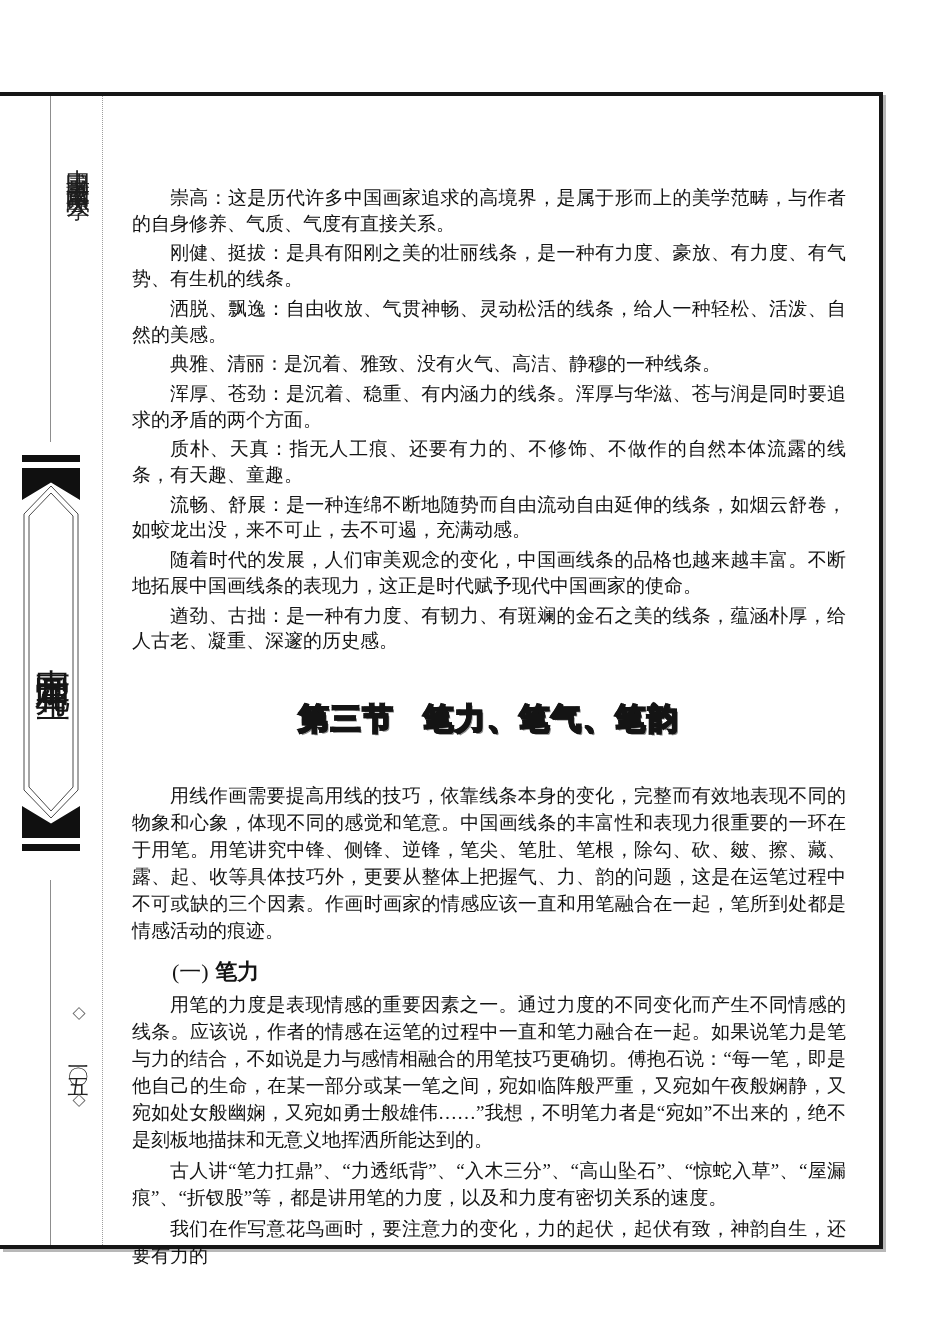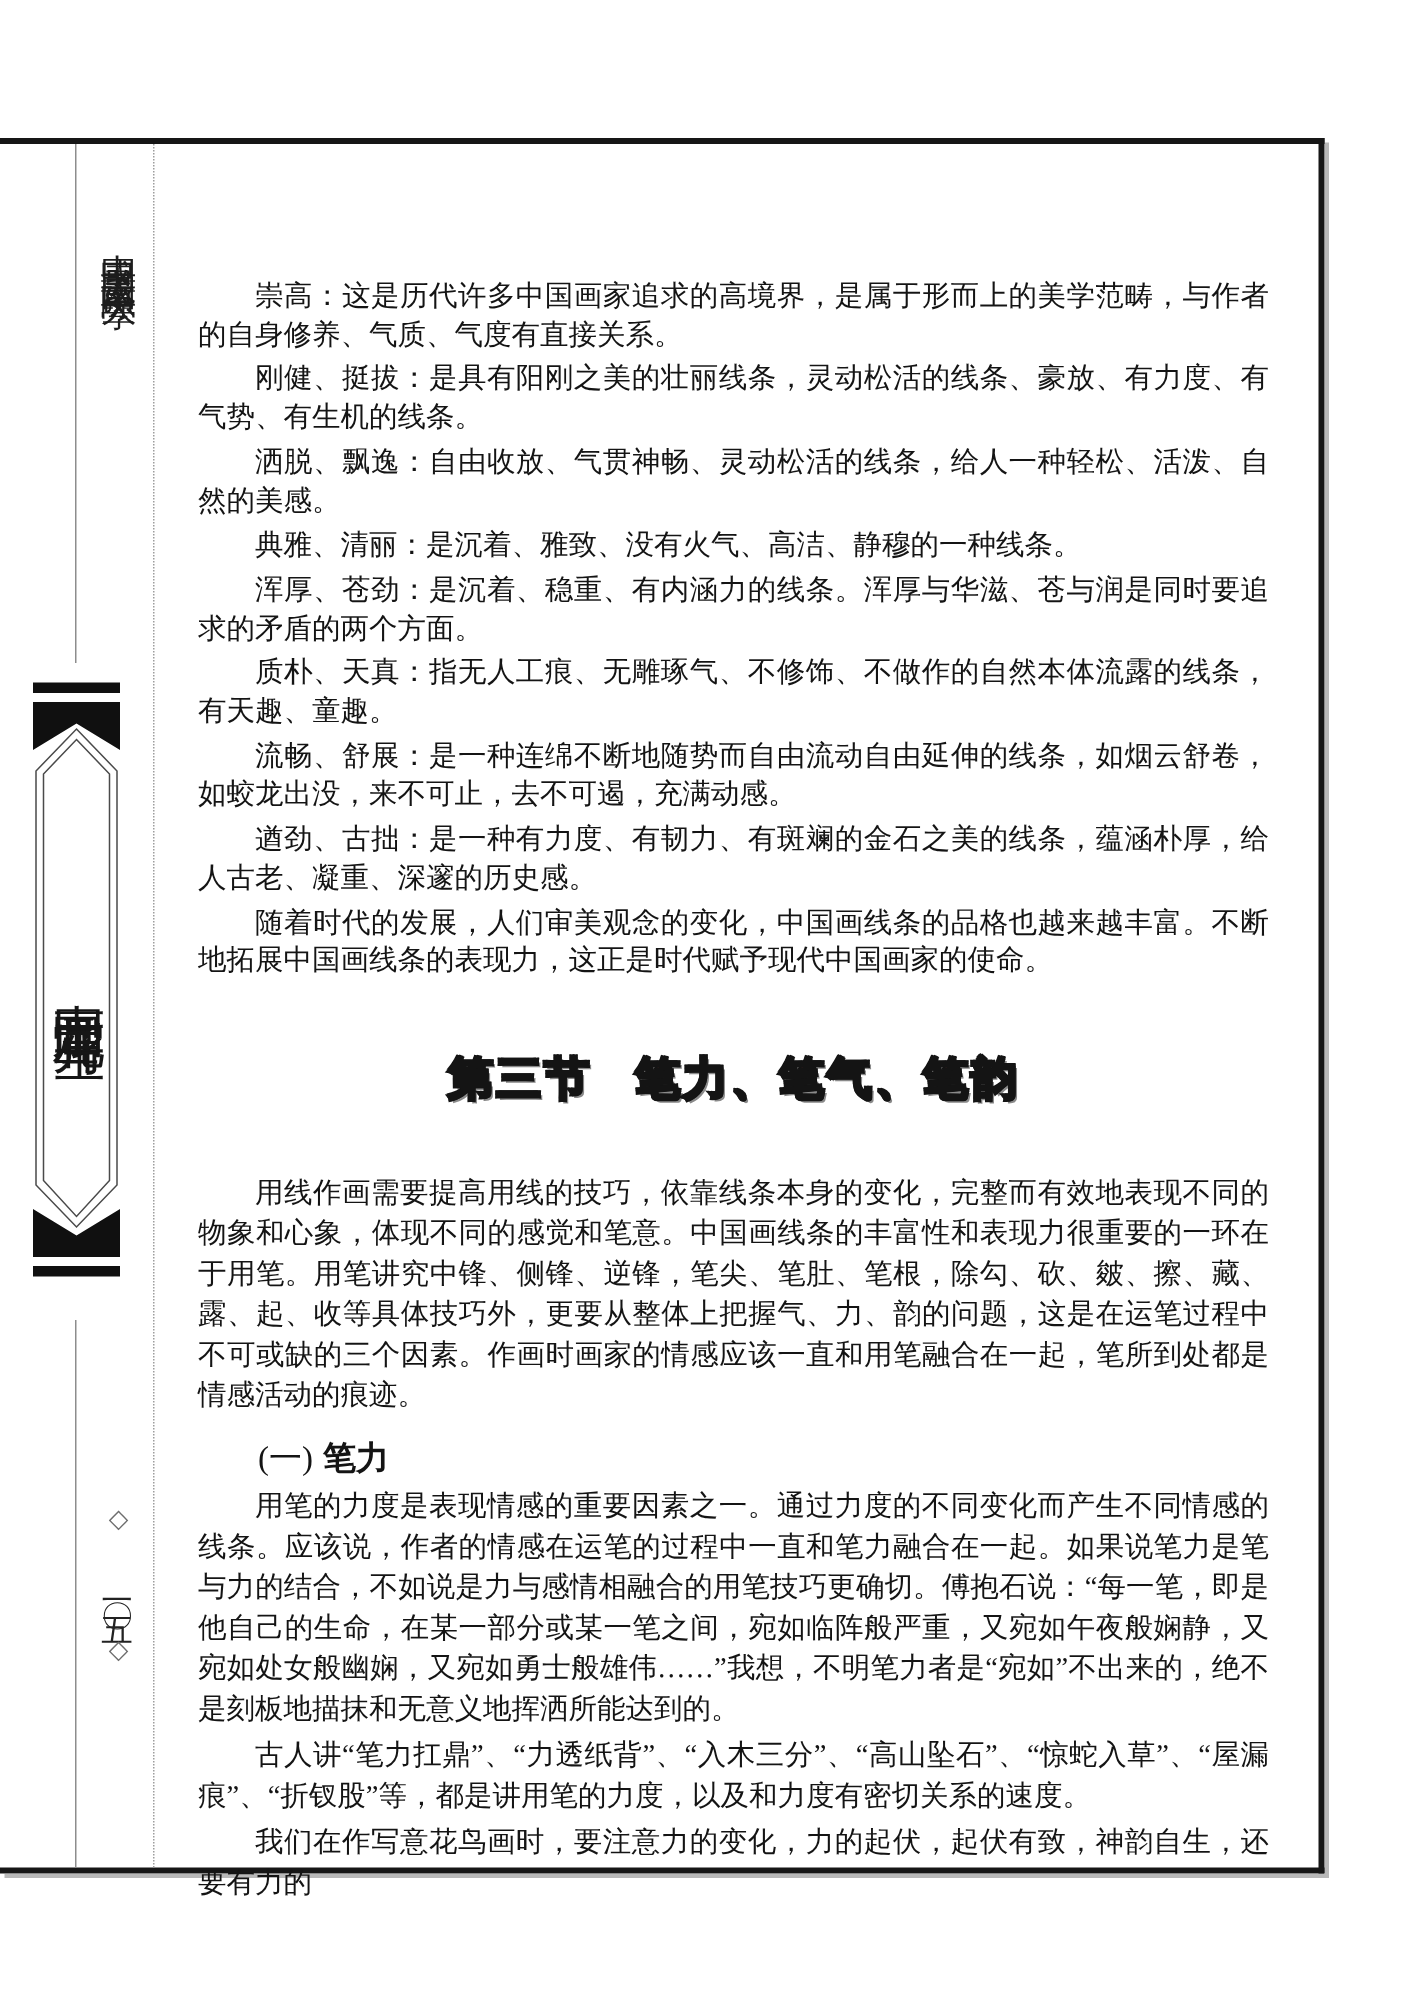--- a/index.html
+++ b/index.html
@@ -127,28 +127,28 @@
     <span class="orn">◇</span>
     <span class="num">〇一五</span>
     <span class="orn">◇</span>
   </div>
 
   <div class="content">
 
     <div class="paras paras-intro">
 
     <p class="para">崇高：这是历代许多中国画家追求的高境界，是属于形而上的美学范畴，与作者的自身修养、气质、气度有直接关系。</p>
-        <p class="para">刚健、挺拔：是具有阳刚之美的壮丽线条，灵动松活的线条、豪放、有力度、有气势、有生机的线条。</p>
+        <p class="para">刚健、挺拔：是具有阳刚之美的壮丽线条，是一种有力度、豪放、有力度、有气势、有生机的线条。</p>
         <p class="para">洒脱、飘逸：自由收放、气贯神畅、灵动松活的线条，给人一种轻松、活泼、自然的美感。</p>
         <p class="para">典雅、清丽：是沉着、雅致、没有火气、高洁、静穆的一种线条。</p>
         <p class="para">浑厚、苍劲：是沉着、稳重、有内涵力的线条。浑厚与华滋、苍与润是同时要追求的矛盾的两个方面。</p>
-        <p class="para">质朴、天真：指无人工痕、无雕琢气、不修饰、不做作的自然本体流露的线条，有天趣、童趣。</p>
+        <p class="para">质朴、天真：指无人工痕、还要有力的、不修饰、不做作的自然本体流露的线条，有天趣、童趣。</p>
         <p class="para">流畅、舒展：是一种连绵不断地随势而自由流动自由延伸的线条，如烟云舒卷，如蛟龙出没，来不可止，去不可遏，充满动感。</p>
+        <p class="para">随着时代的发展，人们审美观念的变化，中国画线条的品格也越来越丰富。不断地拓展中国画线条的表现力，这正是时代赋予现代中国画家的使命。</p>
         <p class="para">遒劲、古拙：是一种有力度、有韧力、有斑斓的金石之美的线条，蕴涵朴厚，给人古老、凝重、深邃的历史感。</p>
-        <p class="para">随着时代的发展，人们审美观念的变化，中国画线条的品格也越来越丰富。不断地拓展中国画线条的表现力，这正是时代赋予现代中国画家的使命。</p>
       </div>
 
     <h2 class="heading">
       <span class="hnum">第三节</span><span>笔力、笔气、笔韵</span>
     </h2>
 
     <div class="paras paras-mid">
 
     <p class="para">用线作画需要提高用线的技巧，依靠线条本身的变化，完整而有效地表现不同的物象和心象，体现不同的感觉和笔意。中国画线条的丰富性和表现力很重要的一环在于用笔。用笔讲究中锋、侧锋、逆锋，笔尖、笔肚、笔根，除勾、砍、皴、擦、藏、露、起、收等具体技巧外，更要从整体上把握气、力、韵的问题，这是在运笔过程中不可或缺的三个因素。作画时画家的情感应该一直和用笔融合在一起，笔所到处都是情感活动的痕迹。</p>
       </div>

